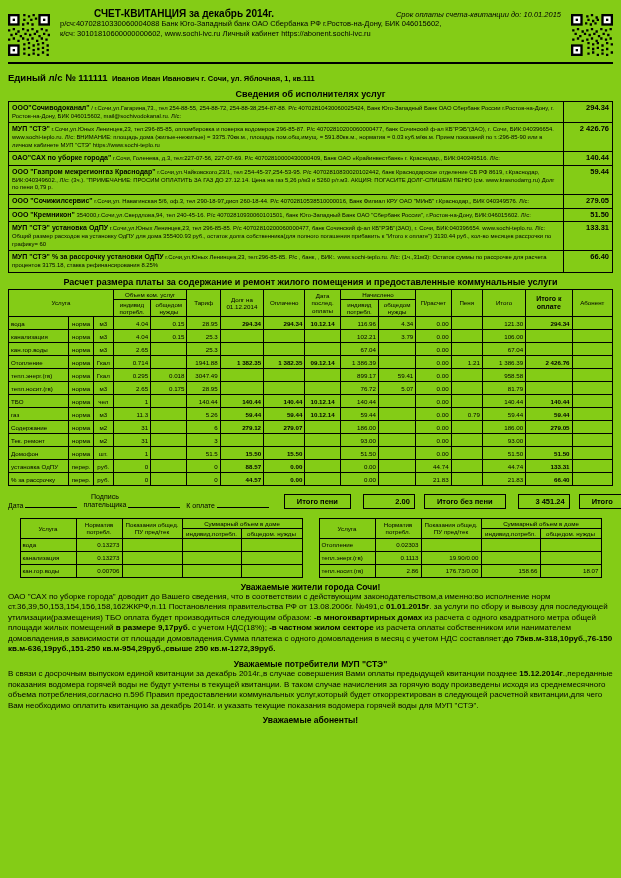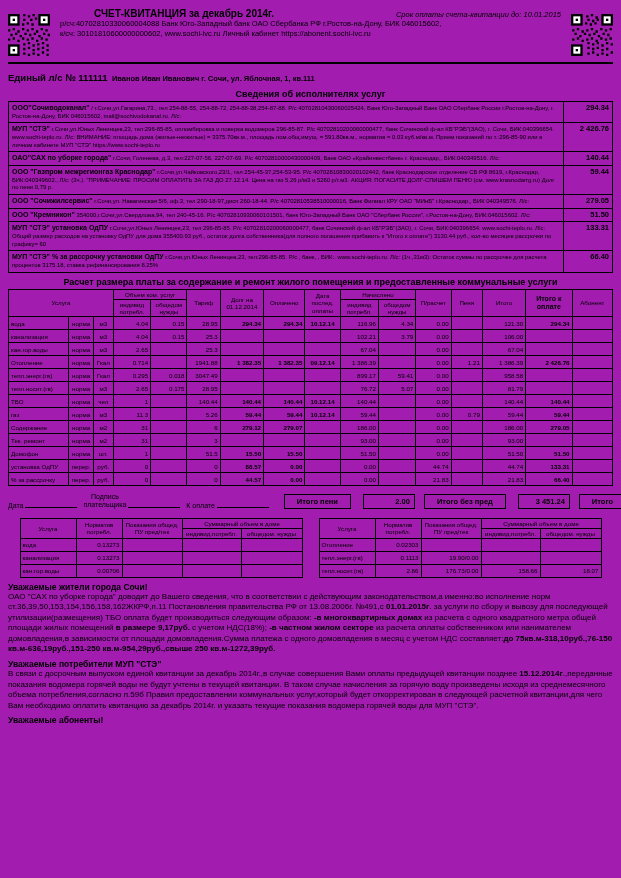--- a/index.html
+++ b/index.html
@@ -1,18 +1,18 @@
 <!DOCTYPE html>
 <html><head>
 <meta charset="utf-8">
 <style>
   * { box-sizing: border-box; margin: 0; padding: 0; }
   html,body { background:#e8e8e8; }
   body { width:621px; height:878px; margin:0 auto; font-family:"Liberation Sans",sans-serif; color:#000; overflow:hidden; }
-  .page { width:621px; height:878px; background:#a21caf; padding:8px 8px 0 8px; }
+  .page { width:621px; height:878px; background:#84cc16; padding:8px 8px 0 8px; }
 
   
   .hdr { display:flex; gap:8px; align-items:flex-start; }
   .qr { width:42px; height:42px; margin-top:6px; flex:0 0 auto; }
   .hdr-center { flex:1; padding:0 2px; }
   .hdr-line1 { display:flex; justify-content:space-between; align-items:baseline; }
   .doc-title { font-weight:bold; font-size:10px; padding-left:34px; white-space:nowrap; }
   .due-date { font-size:7.5px; white-space:nowrap;font-style:italic; }
   .hdr-small { font-size:7.5px; line-height:1.3; }
 
@@ -53,21 +53,21 @@
 
   
   .meters { display:flex; gap:16px; justify-content:center; margin:2px 18px 4px; }
   .meter-table { border-collapse:collapse; font-size:6.2px; table-layout:fixed; width:284px; }
   .meter-table th, .meter-table td { border:1px solid #000; padding:1px 2px; overflow:hidden; white-space:normal; line-height:1.15; }
   .meter-table th { font-weight:normal; text-align:center; }
   .meter-table td { height:13px; }
   .meter-table td.num { white-space:nowrap; }
 
   
-  .notice-h { font-weight:bold; font-size:8.5px; margin-top:4px; }
+  .notice-h { text-align:center; font-weight:bold; font-size:8.5px; margin-top:4px; }
   .notice-p { font-size:8px; line-height:1.32; }
   .bold { font-weight:bold; }
 </style>
 </head>
 <body>
 
 <div class="page">
 
   <div class="hdr">
     <div class="qr">
@@ -471,21 +471,21 @@
   <div class="sig-row">
     <span class="sig-item"><span>Дата</span> <span class="sig-line"></span></span>
     <span class="sig-item"><span class="sig-two"><span>Подпись</span><br><span>плательщика</span></span> <span class="sig-line"></span></span>
     <span class="sig-item"><span>К оплате</span> <span class="sig-line"></span></span>
     <div class="tot-group">
       <div class="tot-box">
         <span class="tot-label">Итого пени</span>
         <span class="tot-val">2.00</span>
       </div>
       <div class="tot-box">
-        <span class="tot-label">Итого без пред</span>
+        <span class="tot-label">Итого без пени</span>
         <span class="tot-val">3 451.24</span>
       </div>
       <div class="tot-box">
         <span class="tot-label">Итого</span>
         <span class="tot-val">3 453.24</span>
       </div>
     </div>
   </div>
 
   <div class="meters">

